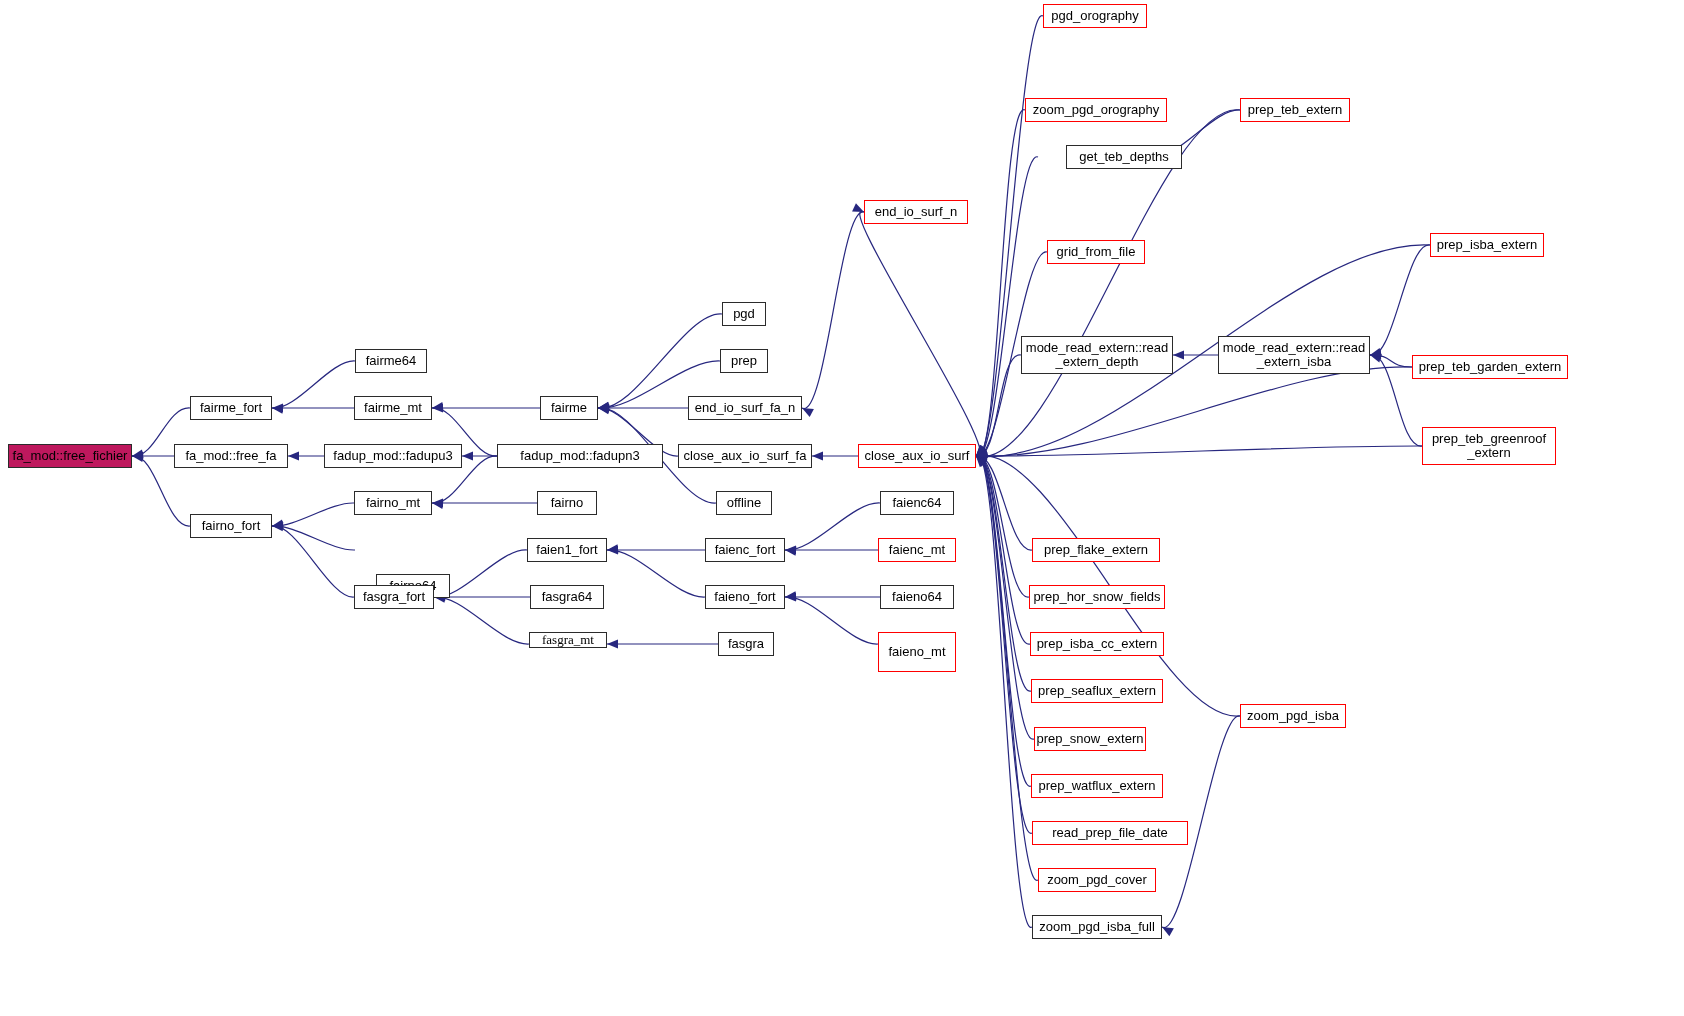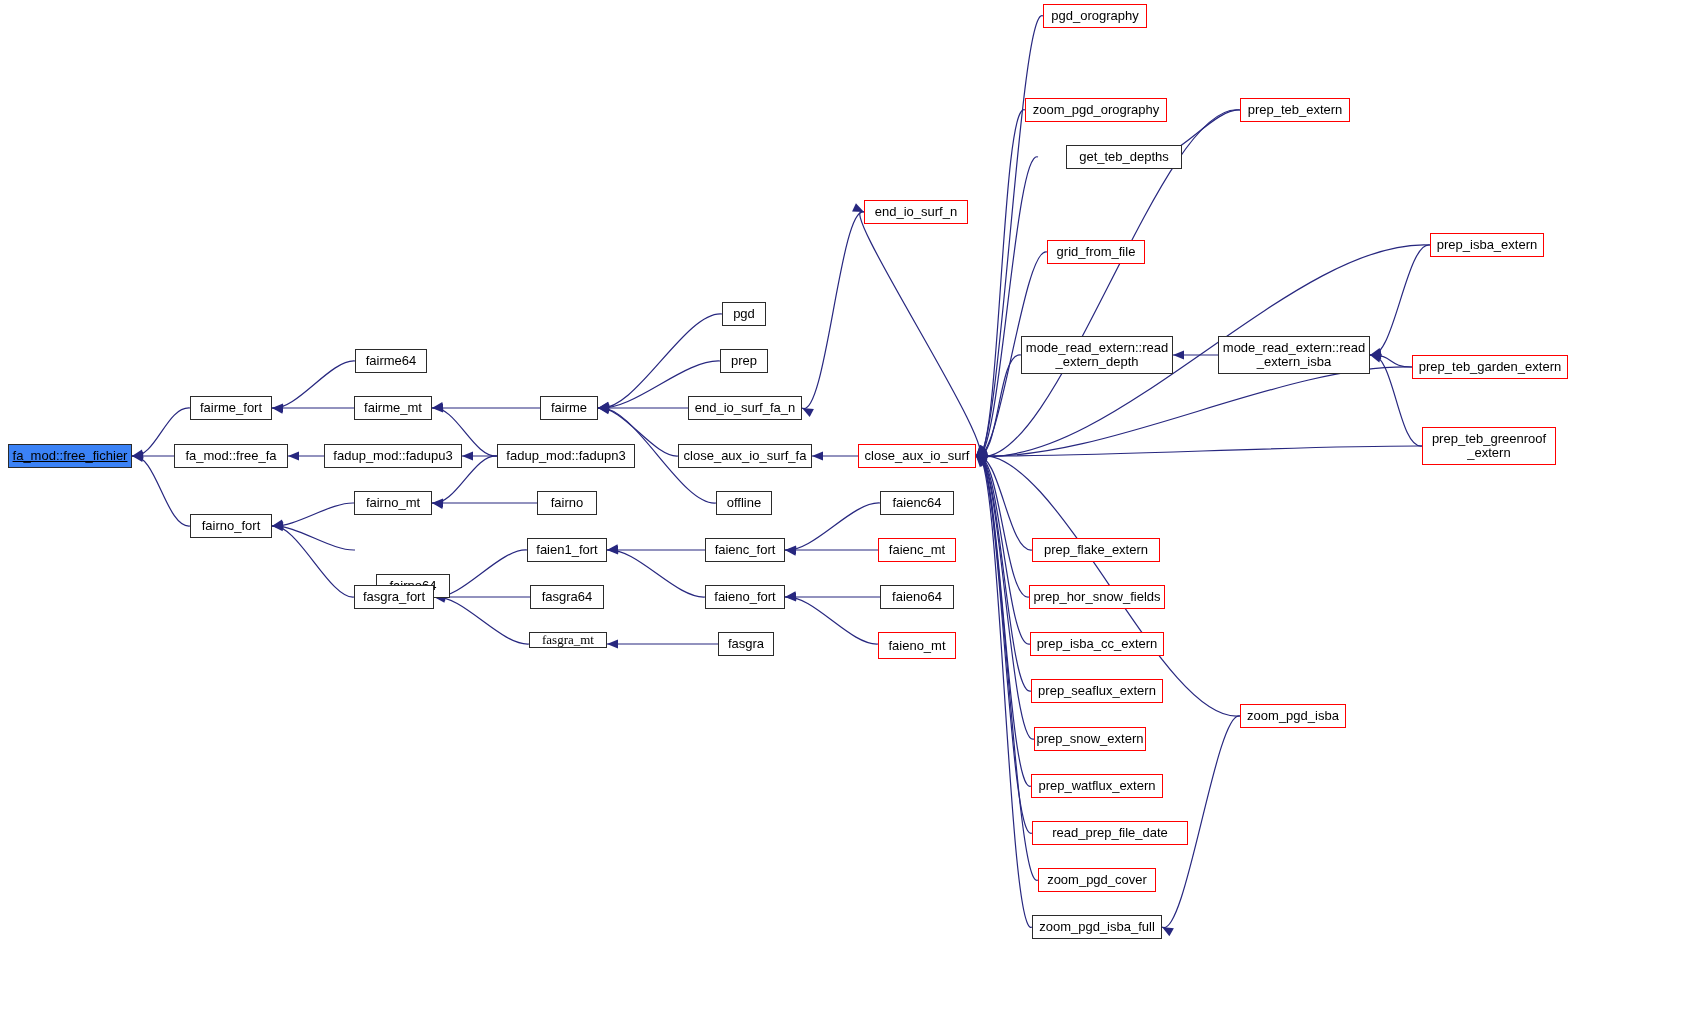--- a/index.html
+++ b/index.html
@@ -15,21 +15,21 @@
     text-align:center;
     background:#ffffff;
     border:1px solid #2b2b2b;
     color:#000000;
     font-size:13px;
     line-height:14px;
     white-space:pre-line;
     letter-spacing:0px;
   }
   .node.red{border:1px solid #ff0000;}
-  .node.hl{background:#3b82f6;border:1px solid #2b2b2b;text-decoration:underline;}
+  .node.hl{background:#be185d;border:1px solid #2b2b2b;}
   .node span{display:block;padding:0 3px;}
 </style>
 </head>
 <body>
 
 <div id="canvas">
   <svg class="edges" id="edge-layer" viewBox="0 0 1684 1016" xmlns="http://www.w3.org/2000/svg">
       <path d="M 190 408 C 166 406.32, 156 459.024, 132 456" fill="none" stroke="#27277f" stroke-width="1.2"></path>
       <polygon points="132,456 143.4887613314955,452.811212915867 142.3386549257933,461.93904153255136" fill="#27277f"></polygon>
       <path d="M 174 456 C 150 456, 156 456, 132 456" fill="none" stroke="#27277f" stroke-width="1.2"></path>
@@ -149,38 +149,38 @@
       <div class="node hl" style="left: 8px; top: 444px; width: 124px; height: 24px;"><span>fa_mod::free_fichier</span></div>
       <div class="node" style="left: 174px; top: 444px; width: 114px; height: 24px;"><span>fa_mod::free_fa</span></div>
       <div class="node" style="left: 190px; top: 396px; width: 82px; height: 24px;"><span>fairme_fort</span></div>
       <div class="node" style="left: 190px; top: 514px; width: 82px; height: 24px;"><span>fairno_fort</span></div>
       <div class="node" style="left: 355px; top: 349px; width: 72px; height: 24px;"><span>fairme64</span></div>
       <div class="node" style="left: 354px; top: 396px; width: 78px; height: 24px;"><span>fairme_mt</span></div>
       <div class="node" style="left: 324px; top: 444px; width: 138px; height: 24px;"><span>fadup_mod::fadupu3</span></div>
       <div class="node" style="left: 354px; top: 491px; width: 78px; height: 24px;"><span>fairno_mt</span></div>
       <div class="node" style="left: 376px; top: 538px; width: 74px; height: 24px; margin-top: 36px;"><span>fairno64</span></div>
       <div class="node" style="left: 354px; top: 585px; width: 80px; height: 24px;"><span>fasgra_fort</span></div>
-      <div class="node" style="left: 497px; top: 444px; width: 138px; height: 24px;"><span>fadup_mod::fadupn3</span></div>
+      <div class="node" style="left: 497px; top: 444px; width: 166px; height: 24px;"><span>fadup_mod::fadupn3</span></div>
       <div class="node" style="left: 537px; top: 491px; width: 60px; height: 24px;"><span>fairno</span></div>
       <div class="node" style="left: 527px; top: 538px; width: 80px; height: 24px;"><span>faien1_fort</span></div>
       <div class="node" style="left: 530px; top: 585px; width: 74px; height: 24px;"><span>fasgra64</span></div>
       <div class="node" style="left: 529px; top: 632px; width: 78px; height: 16px; font-family: Liberation Serif, serif;"><span>fasgra_mt</span></div>
       <div class="node" style="left: 540px; top: 396px; width: 58px; height: 24px;"><span>fairme</span></div>
       <div class="node" style="left: 722px; top: 302px; width: 44px; height: 24px;"><span>pgd</span></div>
       <div class="node" style="left: 720px; top: 349px; width: 48px; height: 24px;"><span>prep</span></div>
       <div class="node" style="left: 688px; top: 396px; width: 114px; height: 24px;"><span>end_io_surf_fa_n</span></div>
       <div class="node" style="left: 678px; top: 444px; width: 134px; height: 24px;"><span>close_aux_io_surf_fa</span></div>
       <div class="node" style="left: 716px; top: 491px; width: 56px; height: 24px;"><span>offline</span></div>
       <div class="node" style="left: 705px; top: 538px; width: 80px; height: 24px;"><span>faienc_fort</span></div>
       <div class="node" style="left: 705px; top: 585px; width: 80px; height: 24px;"><span>faieno_fort</span></div>
       <div class="node" style="left: 718px; top: 632px; width: 56px; height: 24px;"><span>fasgra</span></div>
       <div class="node" style="left: 880px; top: 491px; width: 74px; height: 24px;"><span>faienc64</span></div>
       <div class="node red" style="left: 878px; top: 538px; width: 78px; height: 24px;"><span>faienc_mt</span></div>
       <div class="node" style="left: 880px; top: 585px; width: 74px; height: 24px;"><span>faieno64</span></div>
-      <div class="node red" style="left: 878px; top: 632px; width: 78px; height: 27px;"><span>faieno_mt</span></div>
+      <div class="node red" style="left: 878px; top: 632px; width: 78px; height: 40px;"><span>faieno_mt</span></div>
       <div class="node red" style="left: 864px; top: 200px; width: 104px; height: 24px;"><span>end_io_surf_n</span></div>
       <div class="node red" style="left: 858px; top: 444px; width: 118px; height: 24px; justify-content: center;"><span>close_aux_io_surf</span></div>
       <div class="node red" style="left: 1043px; top: 4px; width: 104px; height: 24px;"><span>pgd_orography</span></div>
       <div class="node red" style="left: 1025px; top: 98px; width: 142px; height: 24px;"><span>zoom_pgd_orography</span></div>
       <div class="node" style="left: 1038px; top: 145px; width: 116px; height: 24px; margin-left: 28px;"><span>get_teb_depths</span></div>
       <div class="node red" style="left: 1047px; top: 240px; width: 98px; height: 24px;"><span>grid_from_file</span></div>
       <div class="node" style="left: 1021px; top: 336px; width: 152px; height: 38px;"><span>mode_read_extern::read
 _extern_depth</span></div>
       <div class="node red" style="left: 1032px; top: 538px; width: 128px; height: 24px;"><span>prep_flake_extern</span></div>
       <div class="node red" style="left: 1029px; top: 585px; width: 136px; height: 24px;"><span>prep_hor_snow_fields</span></div>

